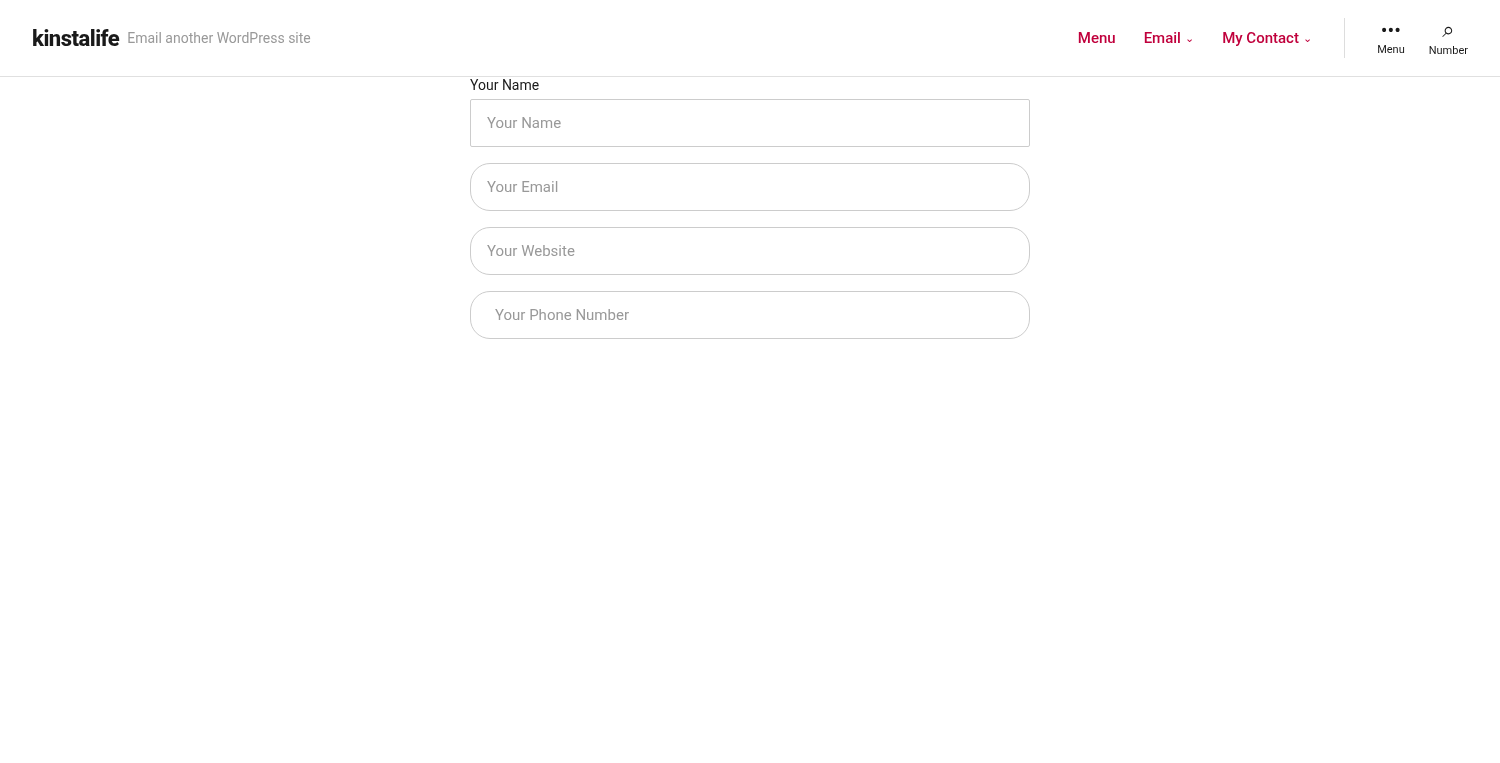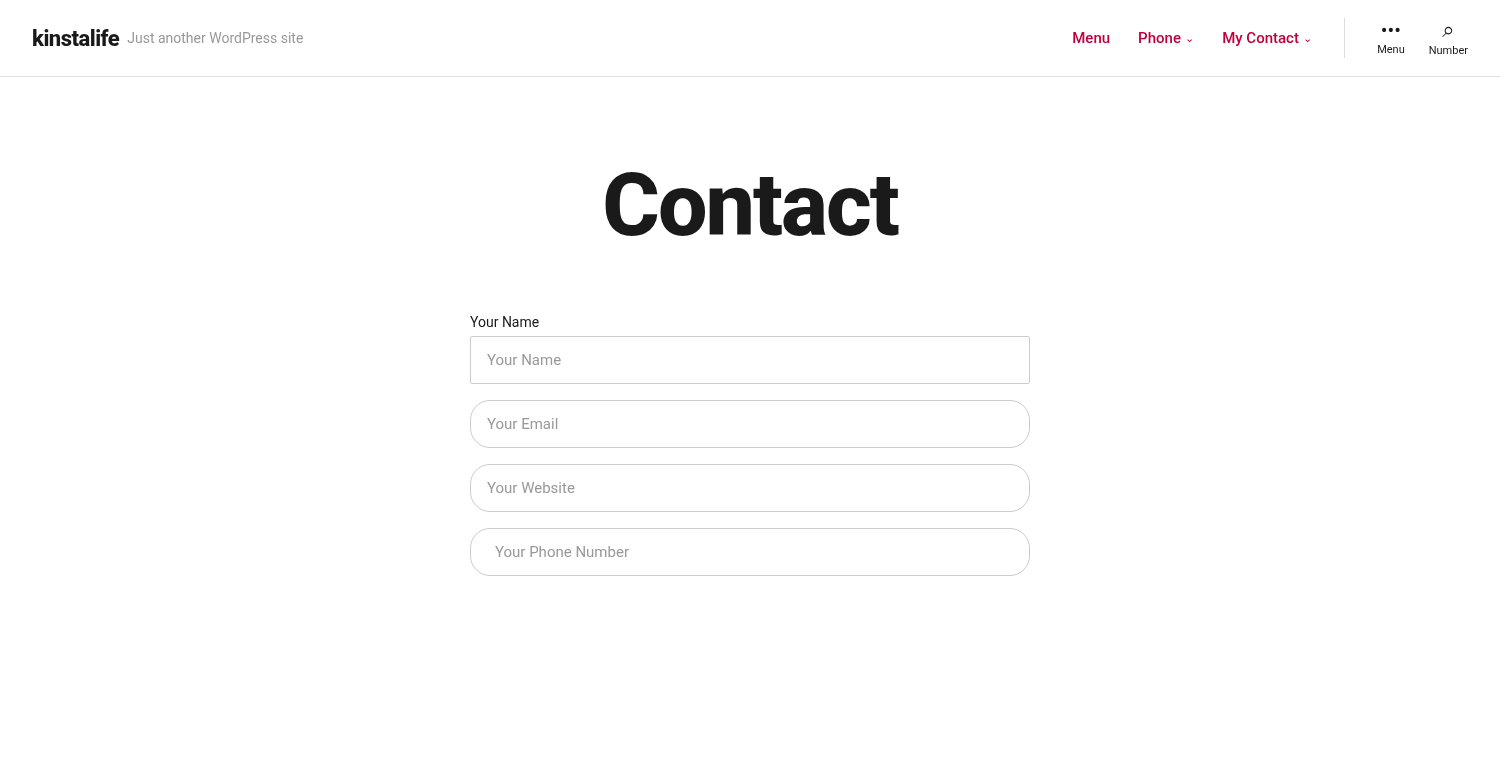--- a/index.html
+++ b/index.html
@@ -166,28 +166,28 @@
     ::-webkit-scrollbar { width: 8px; }
     ::-webkit-scrollbar-track { background: #f1f1f1; }
     ::-webkit-scrollbar-thumb { background: #ccc; border-radius: 4px; }
   </style>
 </head>
 <body>
 
 <header>
   <div class="header-left">
     <span class="site-logo">kinstalife</span>
-    <span class="site-tagline">Just another WordPress site</span>
+    <span class="site-tagline">Email another WordPress site</span>
   </div>
 
   <div class="header-right">
     <nav class="nav-links">
       <a class="nav-link">Menu</a>
       <a class="nav-link">
-        <span>Phone</span>
+        <span>Email</span>
         <span class="chevron">⌄</span>
       </a>
       <a class="nav-link">
         <span>My Contact</span>
         <span class="chevron">⌄</span>
       </a>
     </nav>
 
     <div class="header-divider"></div>
 
@@ -198,23 +198,20 @@
       </div>
       <div class="header-icon-btn">
         <span class="icon-symbol" style="font-size:22px;">⌕</span>
         <span class="icon-label">Number</span>
       </div>
     </div>
   </div>
 </header>
 
 <main>
-  <div class="page-hero">
-    <h1 class="page-title">Contact</h1>
-  </div>
 
   <section class="contact-form-section">
 
     <div class="form-field">
       <label class="form-field-label">Your Name</label>
       <input type="text" class="form-input" placeholder="Your Name" style="">
     </div>
 
     <div class="form-field form-field-nolabel">
       <input type="email" class="form-input" placeholder="Your Email" style="">

